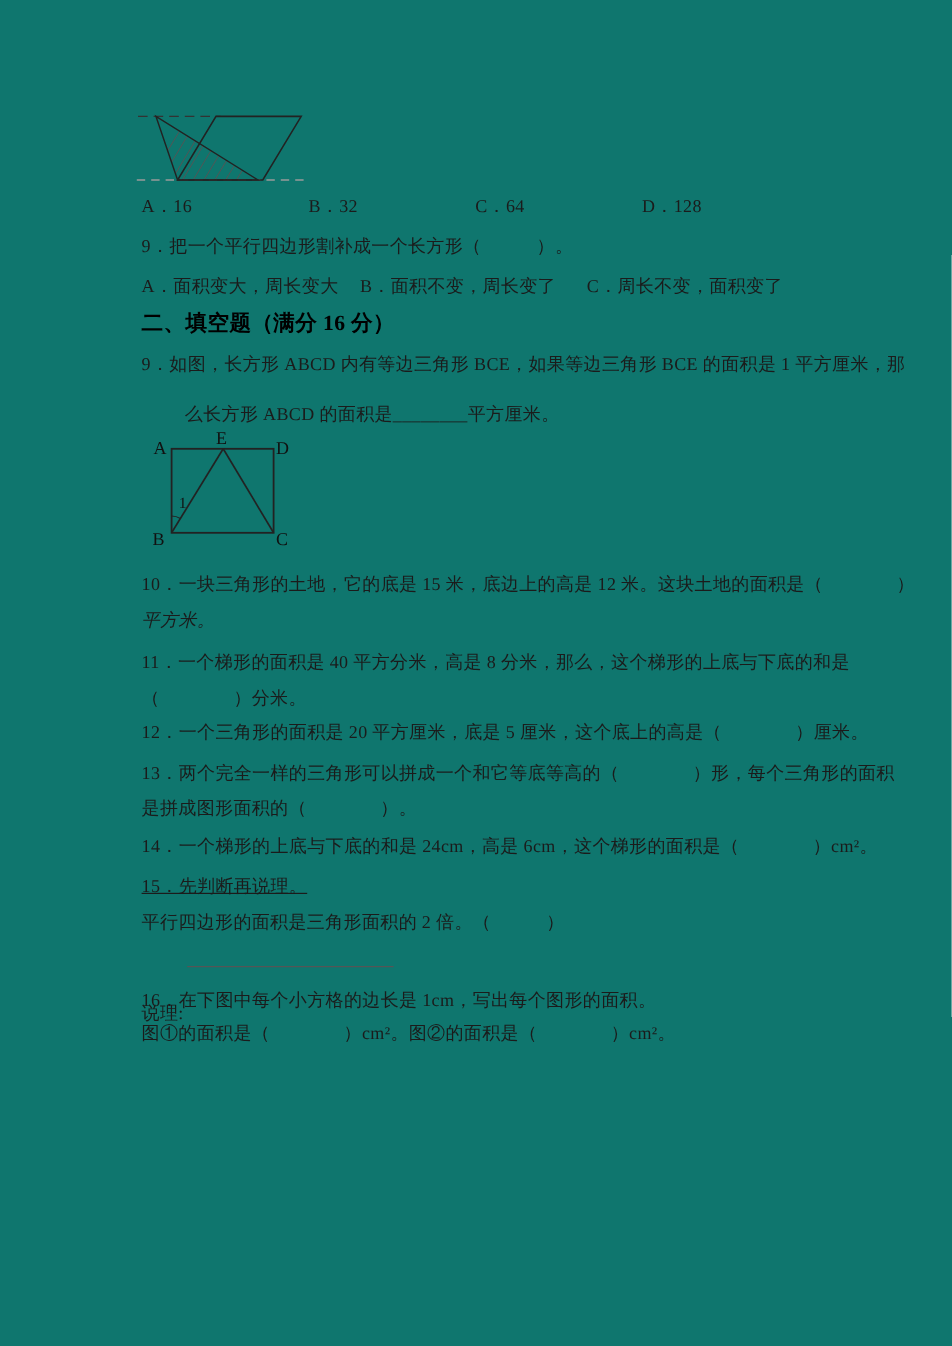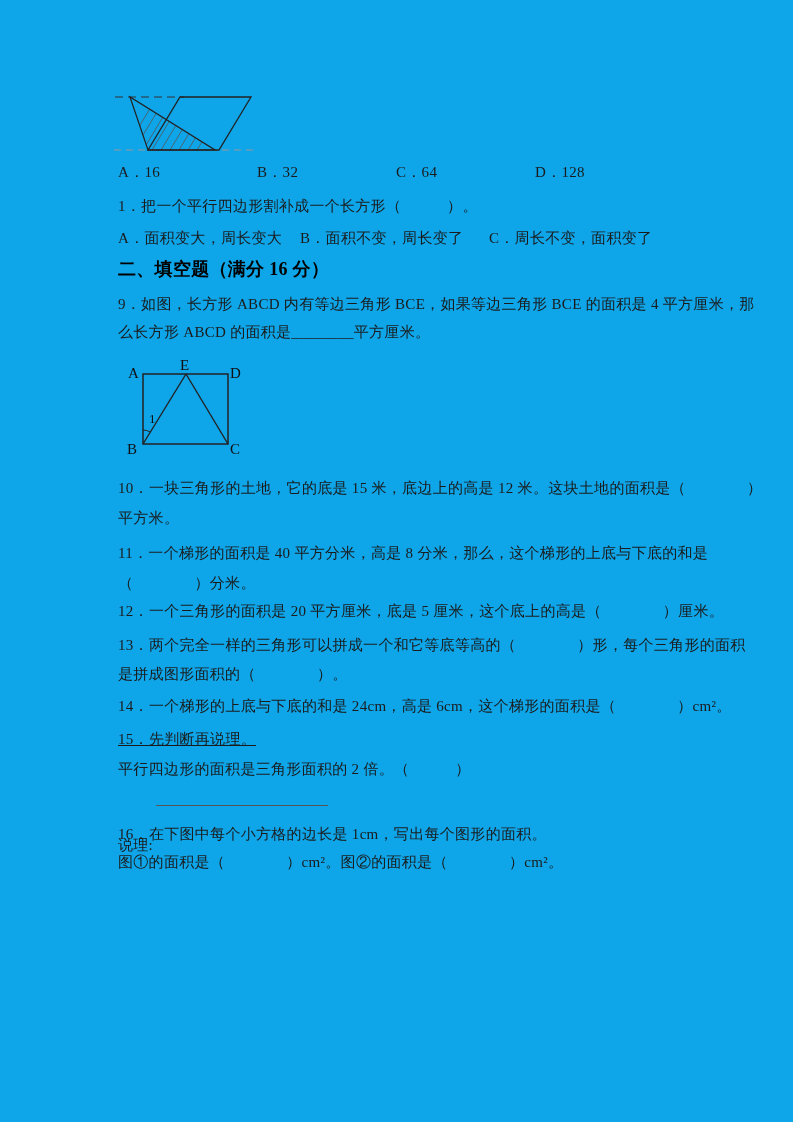--- a/index.html
+++ b/index.html
@@ -1,21 +1,21 @@
 <!DOCTYPE html>
 <html><head>
 <meta charset="utf-8">
 <style>
   html,body{margin:0;padding:0;}
   body{
     width:793px;height:1122px;background:#ffffff;
     font-family:"Liberation Serif","DejaVu Serif",serif;
     color:#1b1b1b;
   }
-  .page{position:relative;width:793px;height:1122px;background:#0ea5e9;overflow:hidden;}
+  .page{position:relative;width:793px;height:1122px;background:#0f766e;overflow:hidden;}
   .line{
     position:absolute;left:118px;
     font-size:15px;line-height:17px;white-space:nowrap;
     color:#1b1b1b;letter-spacing:0.3px;
   }
   .section-title{font-weight:bold;font-size:18px;color:#000;}
   .opt{position:absolute;font-size:15px;white-space:nowrap;letter-spacing:0.3px;}
   .fig{position:absolute;}
   .reason-underline{
     position:absolute;left:156px;top:805px;width:172px;height:0;
@@ -54,45 +54,45 @@
     <polygon points="68,9 139,9 107,62 36,62" fill="none" stroke="#222" stroke-width="1.3"></polygon>
 
     <polygon points="18,9 36,62 103,62" fill="none" stroke="#222" stroke-width="1.2"></polygon>
   </svg>
 
   <span class="opt" style="left:118px;top:163px;">A．16</span>
   <span class="opt" style="left:257px;top:163px;">B．32</span>
   <span class="opt" style="left:396px;top:163px;">C．64</span>
   <span class="opt" style="left:535px;top:163px;">D．128</span>
 
-  <div class="line" style="top:198px;">1．把一个平行四边形割补成一个长方形（　　　）。</div>
+  <div class="line" style="top:198px;">9．把一个平行四边形割补成一个长方形（　　　）。</div>
   <span class="opt" style="left:118px;top:229px;">A．面积变大，周长变大</span>
   <span class="opt" style="left:300px;top:229px;">B．面积不变，周长变了</span>
   <span class="opt" style="left:489px;top:229px;">C．周长不变，面积变了</span>
 
   <div class="line section-title" style="top:261px;">二、填空题（满分 16 分）</div>
 
-  <div class="line" style="top:296px;">9．如图，长方形 ABCD 内有等边三角形 BCE，如果等边三角形 BCE 的面积是 4 平方厘米，那</div>
-  <div class="line" style="top:324px;">么长方形 ABCD 的面积是________平方厘米。</div>
+  <div class="line" style="top:296px;">9．如图，长方形 ABCD 内有等边三角形 BCE，如果等边三角形 BCE 的面积是 1 平方厘米，那</div>
+  <div class="line" style="top:338px;margin-left:36px;">么长方形 ABCD 的面积是________平方厘米。</div>
 
   <svg class="fig" style="left:120px;top:356px;" width="122" height="102" viewBox="0 0 122 102">
     <rect x="23" y="18" width="85" height="70" fill="none" stroke="#222" stroke-width="1.5"></rect>
     <line x1="23" y1="88" x2="66" y2="18" stroke="#222" stroke-width="1.4"></line>
     <line x1="66" y1="18" x2="108" y2="88" stroke="#222" stroke-width="1.4"></line>
     <path d="M 23 74 A 14 14 0 0 1 30.3 76.1" fill="none" stroke="#222" stroke-width="1"></path>
     <text x="8" y="22" font-size="15">A</text>
     <text x="60" y="14" font-size="15">E</text>
     <text x="110" y="22" font-size="15">D</text>
     <text x="7" y="98" font-size="15">B</text>
     <text x="110" y="98" font-size="15">C</text>
     <text x="29" y="67" font-size="13">1</text>
   </svg>
 
   <div class="line" style="top:480px;">10．一块三角形的土地，它的底是 15 米，底边上的高是 12 米。这块土地的面积是（　　　　）</div>
-  <div class="line" style="top:510px;">平方米。</div>
+  <div class="line" style="top:510px;font-style:italic;">平方米。</div>
 
   <div class="line" style="top:545px;">11．一个梯形的面积是 40 平方分米，高是 8 分米，那么，这个梯形的上底与下底的和是</div>
   <div class="line" style="top:575px;">（　　　　）分米。</div>
 
   <div class="line" style="top:603px;">12．一个三角形的面积是 20 平方厘米，底是 5 厘米，这个底上的高是（　　　　）厘米。</div>
 
   <div class="line" style="top:637px;">13．两个完全一样的三角形可以拼成一个和它等底等高的（　　　　）形，每个三角形的面积</div>
   <div class="line" style="top:666px;">是拼成图形面积的（　　　　）。</div>
 
   <div class="line" style="top:698px;">14．一个梯形的上底与下底的和是 24cm，高是 6cm，这个梯形的面积是（　　　　）cm²。</div>

